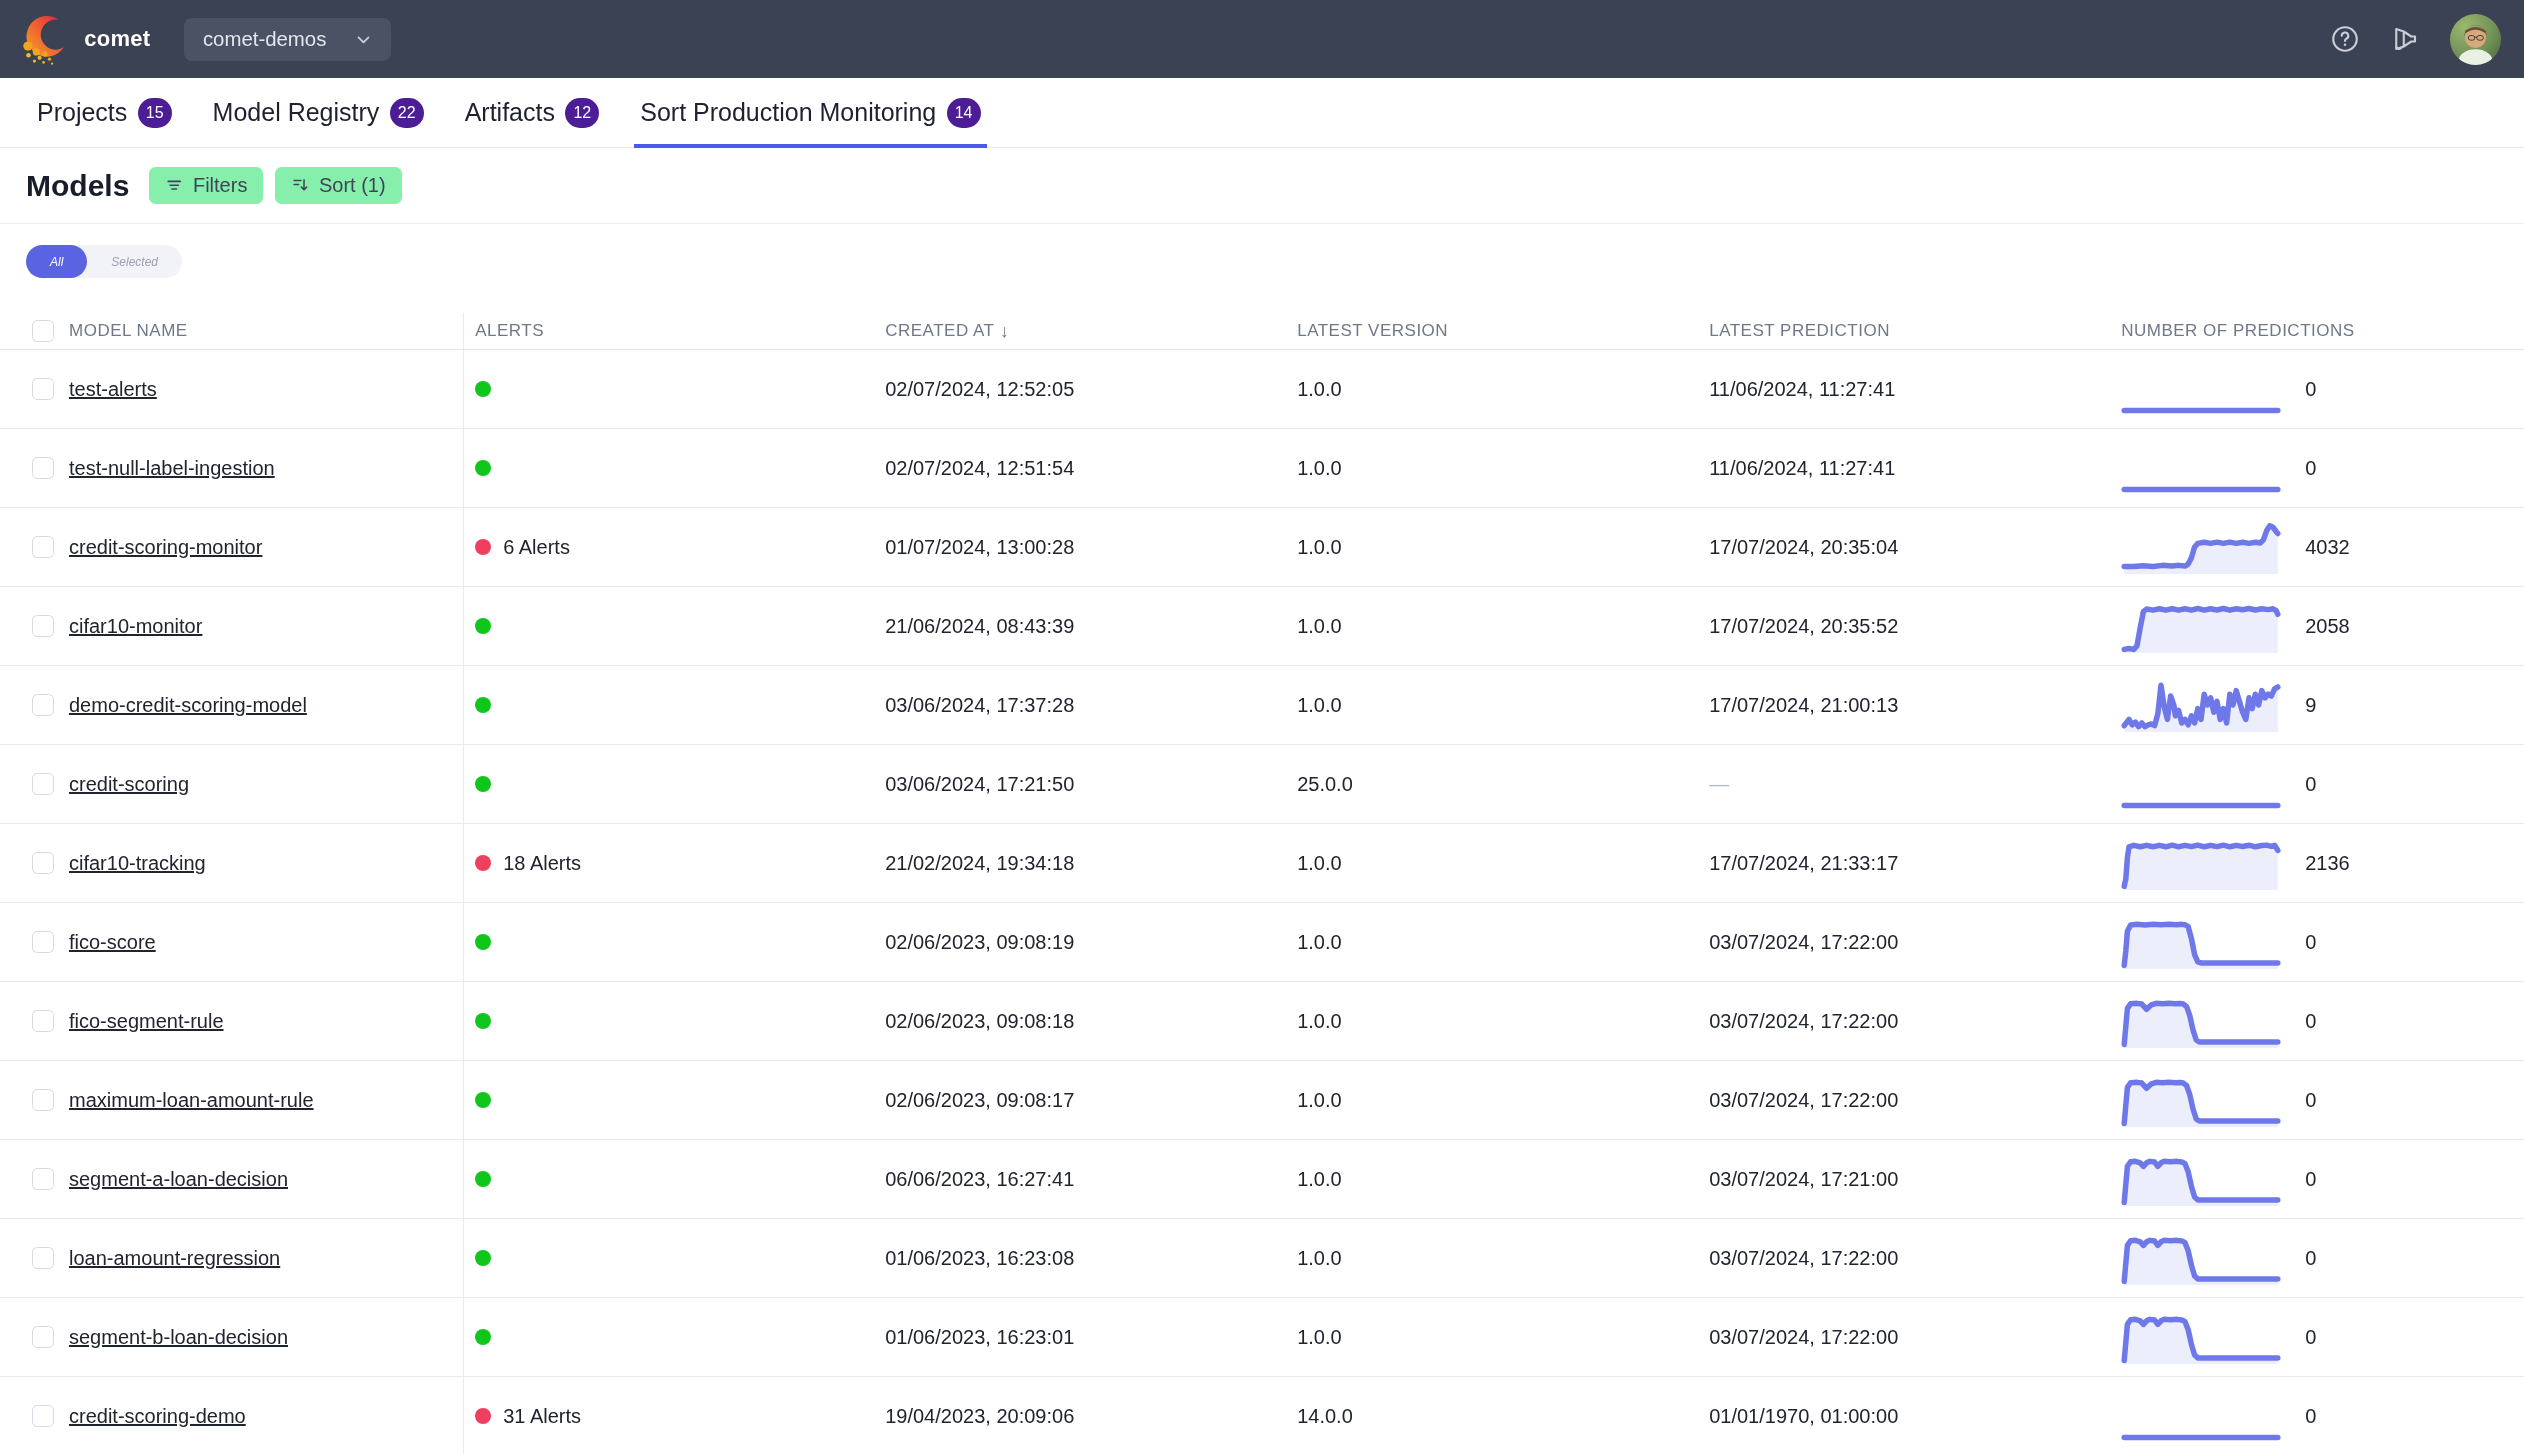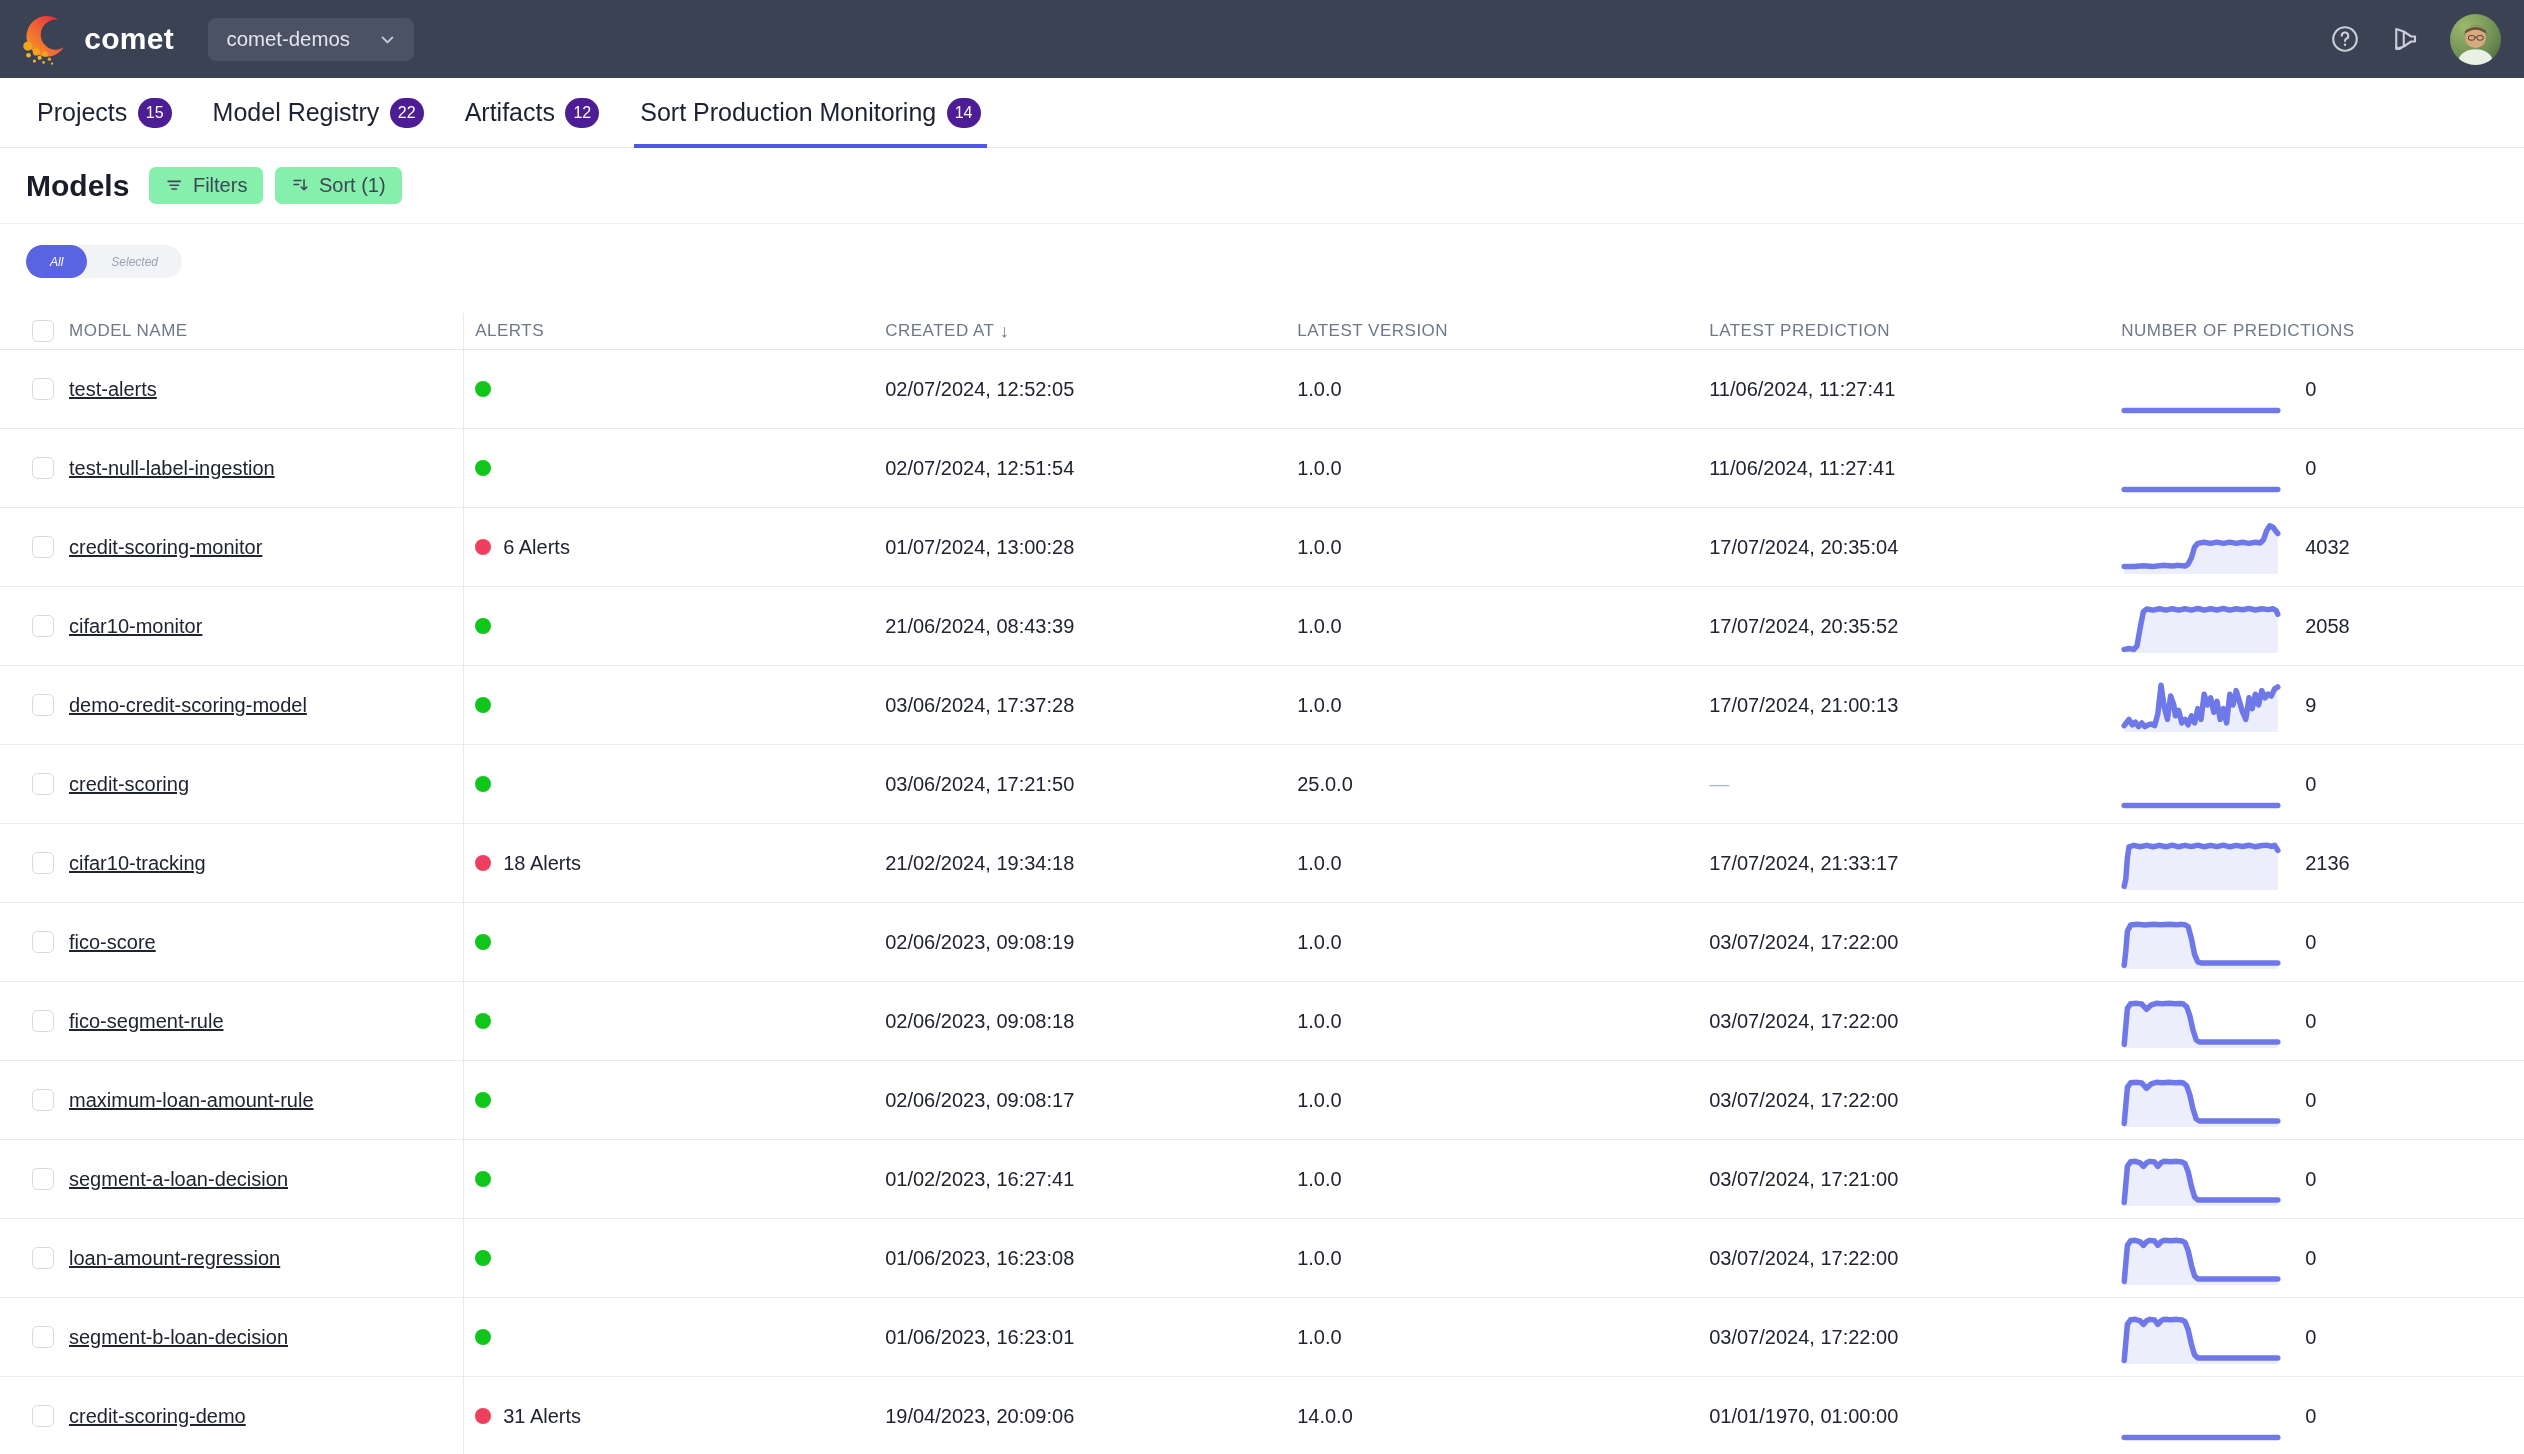--- a/index.html
+++ b/index.html
@@ -2,21 +2,21 @@
 <html style="font-size:10.5px"><head>
 <meta charset="utf-8">
 <style>
   * { margin:0; padding:0; box-sizing:border-box; }
   html,body { width:2525px; height:1454px; overflow:hidden; background:#fff;
     font-family:"Liberation Sans", sans-serif; }
 
   
   .topbar { height:78px; background:#3b4253; display:flex; align-items:center; padding:0 24px 0 20px; }
   .logo-wrap { display:flex; align-items:center; gap:9.2px; }
-  .wordmark { color:#ffffff; font-size:30px; font-weight:700; letter-spacing:0.3px; }
+  .wordmark { color:#ffffff; font-size:22px; font-weight:700; letter-spacing:0.3px; }
   .ws-pill { margin-left:34px; background:#4b5264; border-radius:8px; height:43px;
     display:flex; align-items:center; gap:29px; padding:0 18.4px; cursor:pointer; }
   .ws-pill span { color:#e3e6ee; font-size:20.4px; }
   .topbar-spacer { flex:1; }
   .tb-icons { display:flex; align-items:center; gap:30px; }
   .tb-icon { width:30px; height:30px; }
   .avatar { width:51px; height:51px; border-radius:50%; overflow:hidden; border:0; }
 
   
   .tabbar { height:70px; background:#fff; border-bottom:1.3px solid #e9eaf0;
@@ -404,21 +404,21 @@
 
   <div class="grid trow">
     <div class="c1">
       <span class="checkbox"></span>
       <a class="mname">segment-a-loan-decision</a>
     </div>
     <div class="pad alerts-cell">
       <span class="dot ok"></span>
       <span class="alabel"></span>
     </div>
-    <div class="pad">01/02/2023, 16:27:41</div>
+    <div class="pad">06/06/2023, 16:27:41</div>
     <div class="pad">1.0.0</div>
     <div class="pad">03/07/2024, 17:21:00</div>
     <div class="pad num-cell">
       <svg class="spark" viewBox="0 0 100 30" preserveAspectRatio="none">
             <path d="M2,28 L3,18 L4,8 L6,5.4 L9,5.2 L12,6 L14,8 L16,6 L18,5.2 L21,5.6 L23,8 L25,6 L27,5.2 L31,5.4 L35,5.2 L38,5.5 L40,6.5 L42,11 L44,19 L46,25 L48,26.6 L60,26.6 L75,26.6 L90,26.6 L98,26.6 L98,30 L2,30 Z" fill="#eceefb"></path>
             <polyline points="2,28 3,18 4,8 6,5.4 9,5.2 12,6 14,8 16,6 18,5.2 21,5.6 23,8 25,6 27,5.2 31,5.4 35,5.2 38,5.5 40,6.5 42,11 44,19 46,25 48,26.6 60,26.6 75,26.6 90,26.6 98,26.6" fill="none" stroke="#6f78e8" stroke-width="5.5" stroke-linejoin="round" stroke-linecap="round" vector-effect="non-scaling-stroke"></polyline>
           </svg>
       <span class="pcount">0</span>
     </div>
   </div>

